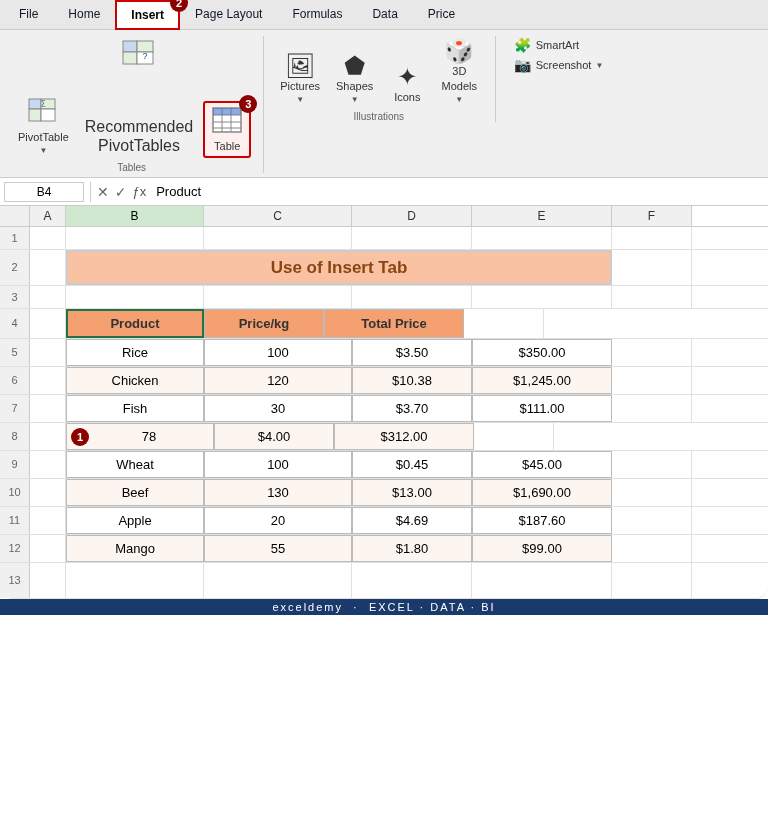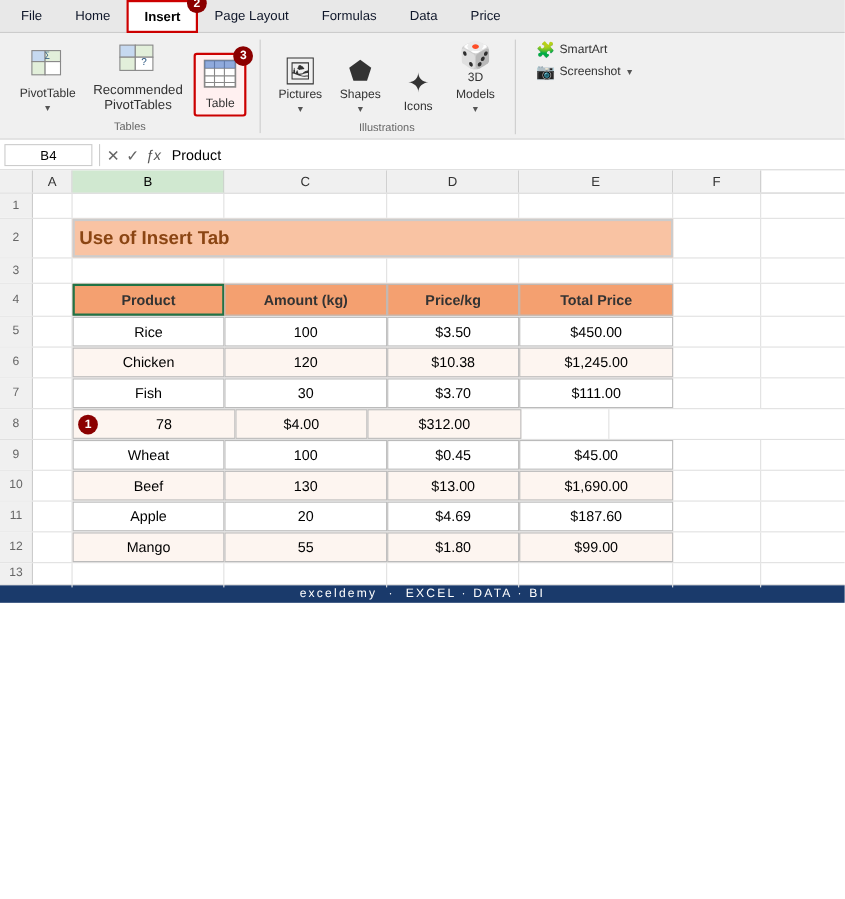--- a/index.html
+++ b/index.html
@@ -140,21 +140,20 @@
       margin: 0 2px;
     }
     .formula-icons {
       display: flex;
       gap: 6px;
       align-items: center;
       color: #666;
       font-size: 14px;
     }
     .formula-fx {
-      font-style: italic;
       font-size: 13px;
       color: #555;
     }
     .formula-input {
       flex: 1;
       border: none;
       outline: none;
       font-size: 13px;
       padding: 2px 6px;
     }
@@ -356,21 +355,21 @@
         <div class="ribbon-btn" style="min-width:58px;">
           <div class="btn-icon">
             <svg width="34" height="28" viewBox="0 0 34 28">
               <rect x="1" y="2" width="14" height="11" fill="#c6d9f0" stroke="#888" stroke-width="1"></rect>
               <rect x="15" y="2" width="16" height="11" fill="#e2efda" stroke="#888" stroke-width="1"></rect>
               <rect x="1" y="13" width="14" height="12" fill="#e2efda" stroke="#888" stroke-width="1"></rect>
               <rect x="15" y="13" width="16" height="12" fill="#fff" stroke="#888" stroke-width="1"></rect>
               <text x="23" y="20" font-size="9" fill="#1f4e79" text-anchor="middle">?</text>
             </svg>
           </div>
-          <div class="btn-label" style="font-size:12px;">Recommended<br>PivotTables</div>
+          <div class="btn-label" style="font-size:16px;margin-top:44px;">Recommended<br>PivotTables</div>
         </div>
 
         <div class="ribbon-btn active-btn" style="position:relative;">
           <span class="badge" style="position:absolute;top:-8px;right:-8px;z-index:10;font-size:11px;width:18px;height:18px;">3</span>
           <div class="btn-icon">
             <svg class="table-icon-svg" viewBox="0 0 32 28">
               <rect x="2" y="2" width="28" height="24" fill="#fff" stroke="#888" stroke-width="1.5"></rect>
 
               <line x1="2" y1="9" x2="30" y2="9" stroke="#888" stroke-width="1"></line>
               <line x1="2" y1="16" x2="30" y2="16" stroke="#888" stroke-width="1"></line>
@@ -460,21 +459,21 @@
     <div class="sheet-cell col-b"></div>
     <div class="sheet-cell col-c"></div>
     <div class="sheet-cell col-d"></div>
     <div class="sheet-cell col-e"></div>
     <div class="sheet-cell col-f"></div>
   </div>
 
   <div class="sheet-row" style="height:36px;">
     <div class="row-num">2</div>
     <div class="sheet-cell col-a"></div>
-    <div class="sheet-cell title-cell" style="width:546px;min-width:546px;justify-content:flex-start;font-size:17px;font-weight:bold;color:#8b4513;background:#f9c3a3;">
+    <div class="sheet-cell title-cell" style="width:546px;min-width:546px;justify-content:center;font-size:17px;font-weight:bold;color:#8b4513;background:#f9c3a3;">
       <span>Use of Insert Tab</span>
     </div>
     <div class="sheet-cell col-f"></div>
   </div>
 
   <div class="sheet-row">
     <div class="row-num">3</div>
     <div class="sheet-cell col-a"></div>
     <div class="sheet-cell col-b"></div>
     <div class="sheet-cell col-c"></div>
@@ -482,39 +481,36 @@
     <div class="sheet-cell col-e"></div>
     <div class="sheet-cell col-f"></div>
   </div>
 
   <div class="sheet-row" style="height:30px;">
     <div class="row-num">4</div>
     <div class="sheet-cell col-a"></div>
     <div class="sheet-cell tbl-header active-cell col-b">
       <span>Product</span>
     </div>
-    <div class="sheet-cell tbl-header col-c">
-      <span>Amount (kg)</span>
-    </div>
     <div class="sheet-cell tbl-header col-d">
       <span>Price/kg</span>
     </div>
     <div class="sheet-cell tbl-header col-e">
       <span>Total Price</span>
     </div>
     <div class="sheet-cell col-f"></div>
   </div>
 
   <div class="sheet-row" style="height:28px;">
     <div class="row-num">5</div>
     <div class="sheet-cell col-a"></div>
     <div class="sheet-cell tbl-data col-b">Rice</div>
     <div class="sheet-cell tbl-data col-c">100</div>
     <div class="sheet-cell tbl-data col-d">$3.50</div>
-    <div class="sheet-cell tbl-data col-e">$450.00</div>
+    <div class="sheet-cell tbl-data col-e">$350.00</div>
     <div class="sheet-cell col-f"></div>
   </div>
 
   <div class="sheet-row" style="height:28px;">
     <div class="row-num">6</div>
     <div class="sheet-cell col-a"></div>
     <div class="sheet-cell tbl-data-alt col-b">Chicken</div>
     <div class="sheet-cell tbl-data-alt col-c">120</div>
     <div class="sheet-cell tbl-data-alt col-d">$10.38</div>
     <div class="sheet-cell tbl-data-alt col-e">$1,245.00</div>
@@ -576,21 +572,21 @@
   <div class="sheet-row" style="height:28px;">
     <div class="row-num">12</div>
     <div class="sheet-cell col-a"></div>
     <div class="sheet-cell tbl-data-alt col-b">Mango</div>
     <div class="sheet-cell tbl-data-alt col-c">55</div>
     <div class="sheet-cell tbl-data-alt col-d">$1.80</div>
     <div class="sheet-cell tbl-data-alt col-e">$99.00</div>
     <div class="sheet-cell col-f"></div>
   </div>
 
-  <div class="sheet-row" style="height:20px;">
+  <div class="sheet-row" style="height:36px;border-radius:13px;">
     <div class="row-num">13</div>
     <div class="sheet-cell col-a"></div>
     <div class="sheet-cell col-b"></div>
     <div class="sheet-cell col-c"></div>
     <div class="sheet-cell col-d"></div>
     <div class="sheet-cell col-e"></div>
     <div class="sheet-cell col-f"></div>
   </div>
 
 </div>

